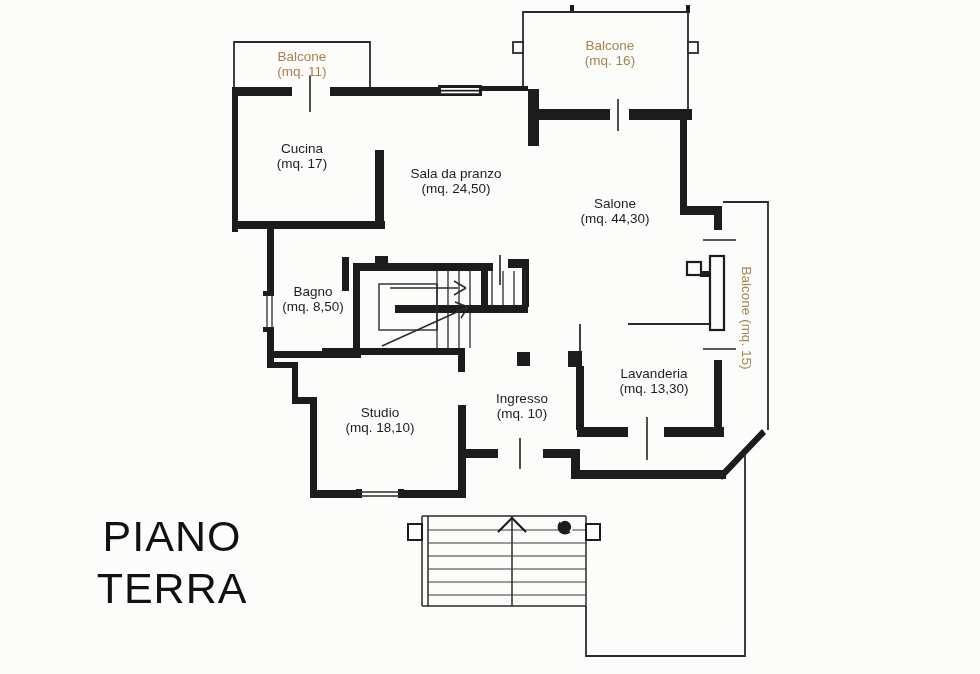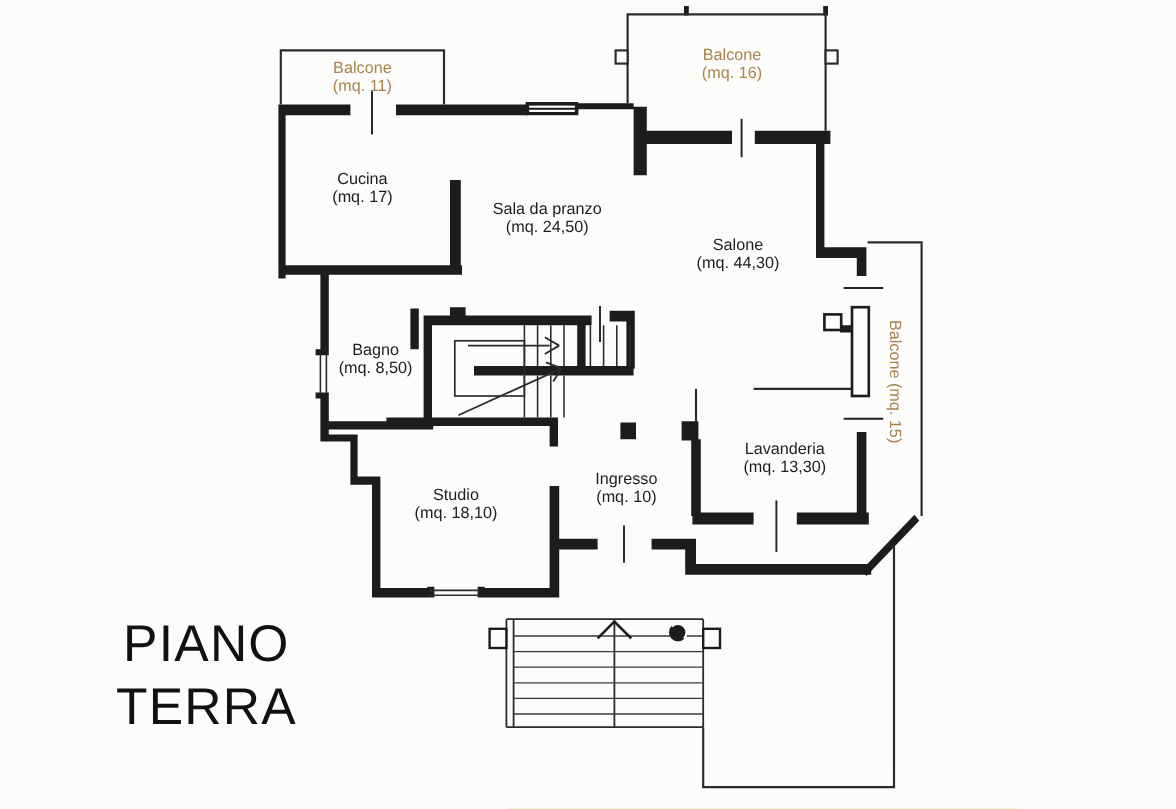--- a/index.html
+++ b/index.html
@@ -1,20 +1,20 @@
 <!DOCTYPE html>
 <html><head>
 <meta charset="utf-8">
 <style>
   html,body{margin:0;padding:0;background:#ffffff;}
   .stage{
     position:relative;
     width:980px;height:674px;
     overflow:hidden;
-    background:#bef264;
+    background:#f97316;
     font-family:"Liberation Sans", sans-serif;
   }
   svg{display:block;}
   text{font-family:"Liberation Sans", sans-serif;}
   .room-label{font-size:13.5px;}
   .title-text{font-size:43px;letter-spacing:1px;}
 </style>
 </head>
 <body>
 

